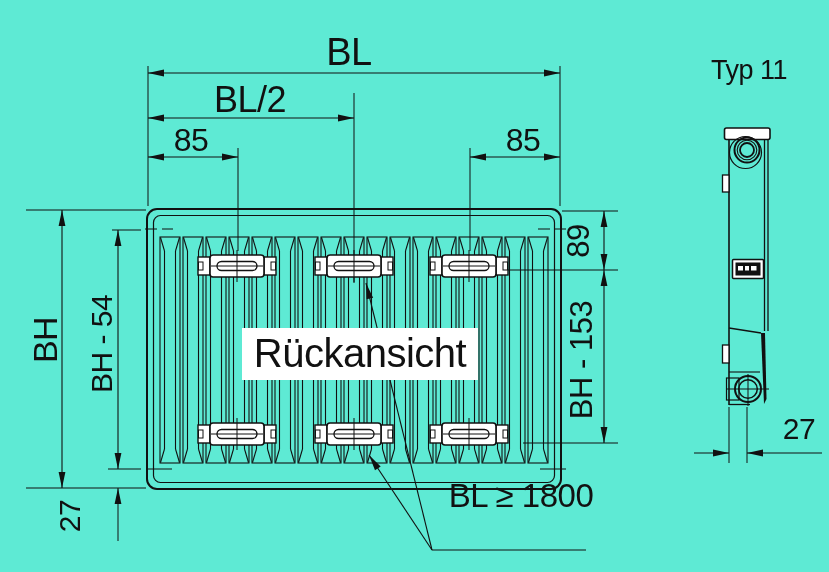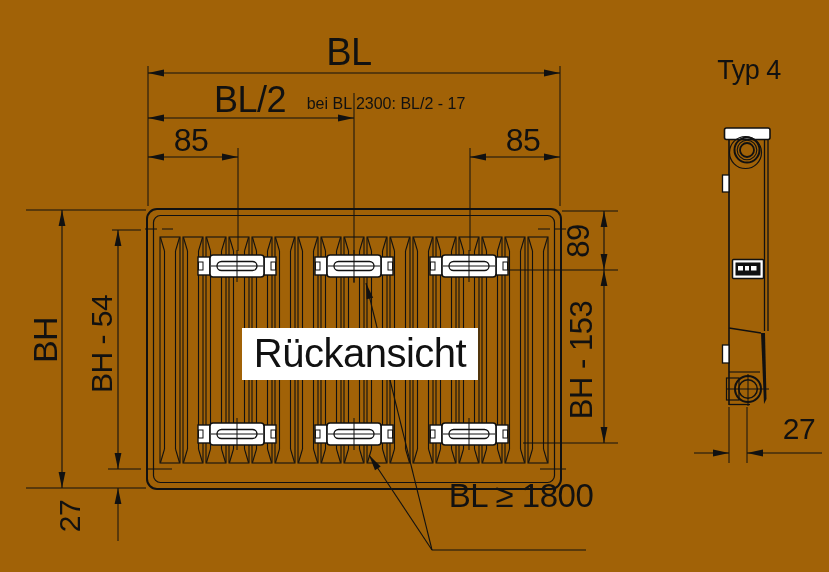--- a/index.html
+++ b/index.html
@@ -1,17 +1,17 @@
 <!DOCTYPE html>
 <html><head>
 <meta charset="utf-8">
 <style>
   html,body{margin:0;padding:0;background:#fff;}
   .canvas{
-    position:relative;width:829px;height:572px;background:#a16207;overflow:hidden;
+    position:relative;width:829px;height:572px;background:#5eead4;overflow:hidden;
     font-family:"Liberation Sans", sans-serif;color:#111;
   }
   svg{position:absolute;left:0;top:0;}
   .lbl{
     position:absolute;white-space:nowrap;color:#111;line-height:1;
     transform:translate(-50%,-50%);letter-spacing:-0.5px;
   }
   .rot{transform:translate(-50%,-50%) rotate(-90deg);}
 </style>
 </head>
@@ -268,36 +268,35 @@
       <line x1="694" y1="453" x2="729" y2="453" stroke="#111111" stroke-width="1.1"></line>
       <polygon points="729,453 713,456.4 713,449.6" fill="#111111" stroke="none"></polygon>
       <line x1="747" y1="453" x2="822" y2="453" stroke="#111111" stroke-width="1.1"></line>
       <polygon points="747,453 763,449.6 763,456.4" fill="#111111" stroke="none"></polygon>
     </svg>
 
   <div class="lbl" style="left:349px;top:52px;font-size:38px">BL</div>
 
   <div class="lbl" style="left:250px;top:100px;font-size:36px">BL/2</div>
 
-  <div class="lbl" style="left:386px;top:104px;font-size:16px;letter-spacing:0">bei BL 2300: BL/2 - 17</div>
 
   <div class="lbl" style="left:191px;top:140px;font-size:32px">85</div>
 
   <div class="lbl" style="left:523px;top:140px;font-size:32px">85</div>
 
   <div class="lbl rot" style="left:45px;top:340px;font-size:34px">BH</div>
 
   <div class="lbl rot" style="left:102px;top:344px;font-size:30px">BH - 54</div>
 
   <div class="lbl rot" style="left:70px;top:516px;font-size:30px">27</div>
 
   <div class="lbl rot" style="left:578px;top:241px;font-size:31px">89</div>
 
   <div class="lbl rot" style="left:581px;top:360px;font-size:31px">BH - 153</div>
 
   <div class="lbl" style="left:360px;top:353px;font-size:40px">Rückansicht</div>
 
   <div class="lbl" style="left:521px;top:495px;font-size:33px">BL ≥ 1800</div>
 
-  <div class="lbl" style="left:749px;top:70px;font-size:27px">Typ 4</div>
+  <div class="lbl" style="left:749px;top:70px;font-size:27px">Typ 11</div>
 
   <div class="lbl" style="left:799px;top:429px;font-size:30px">27</div>
 </div>
 
 </body></html>

